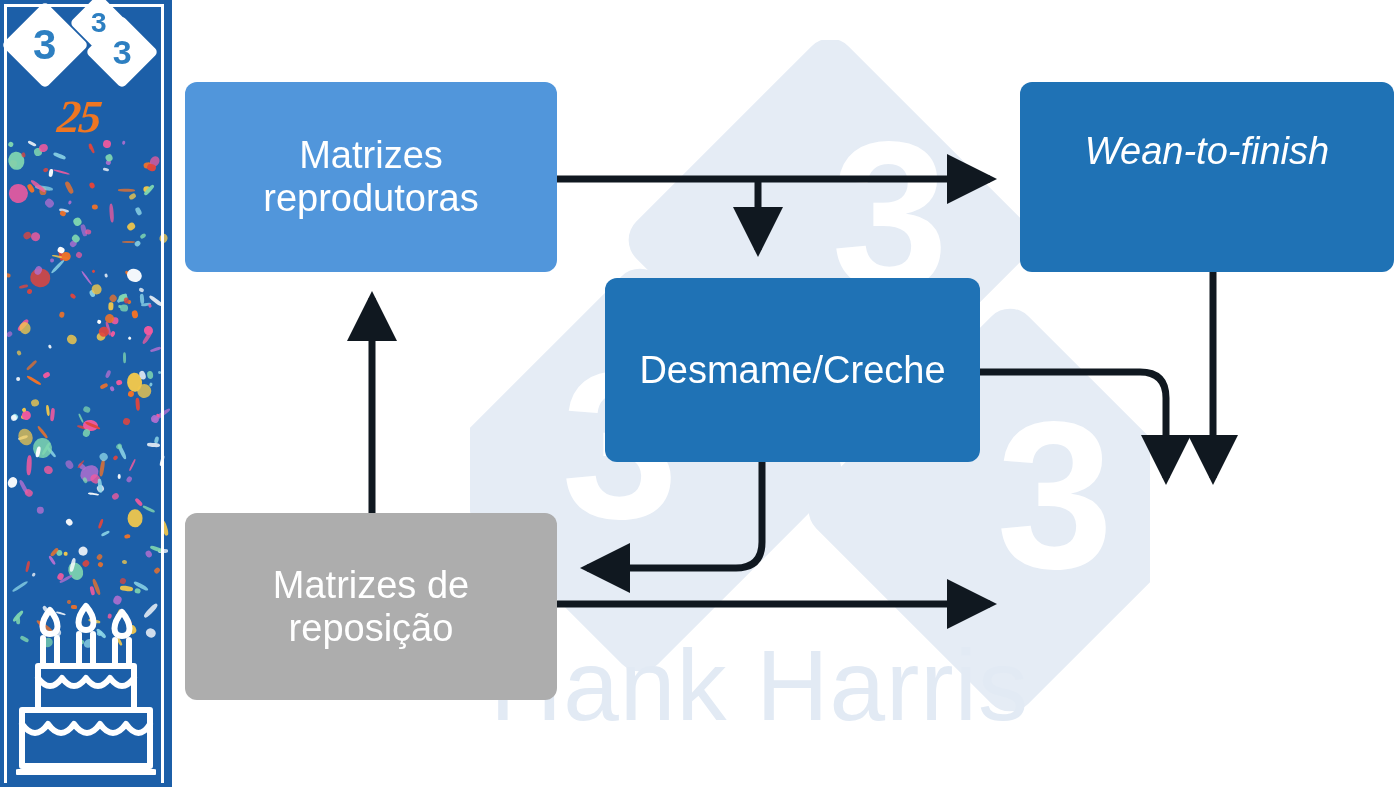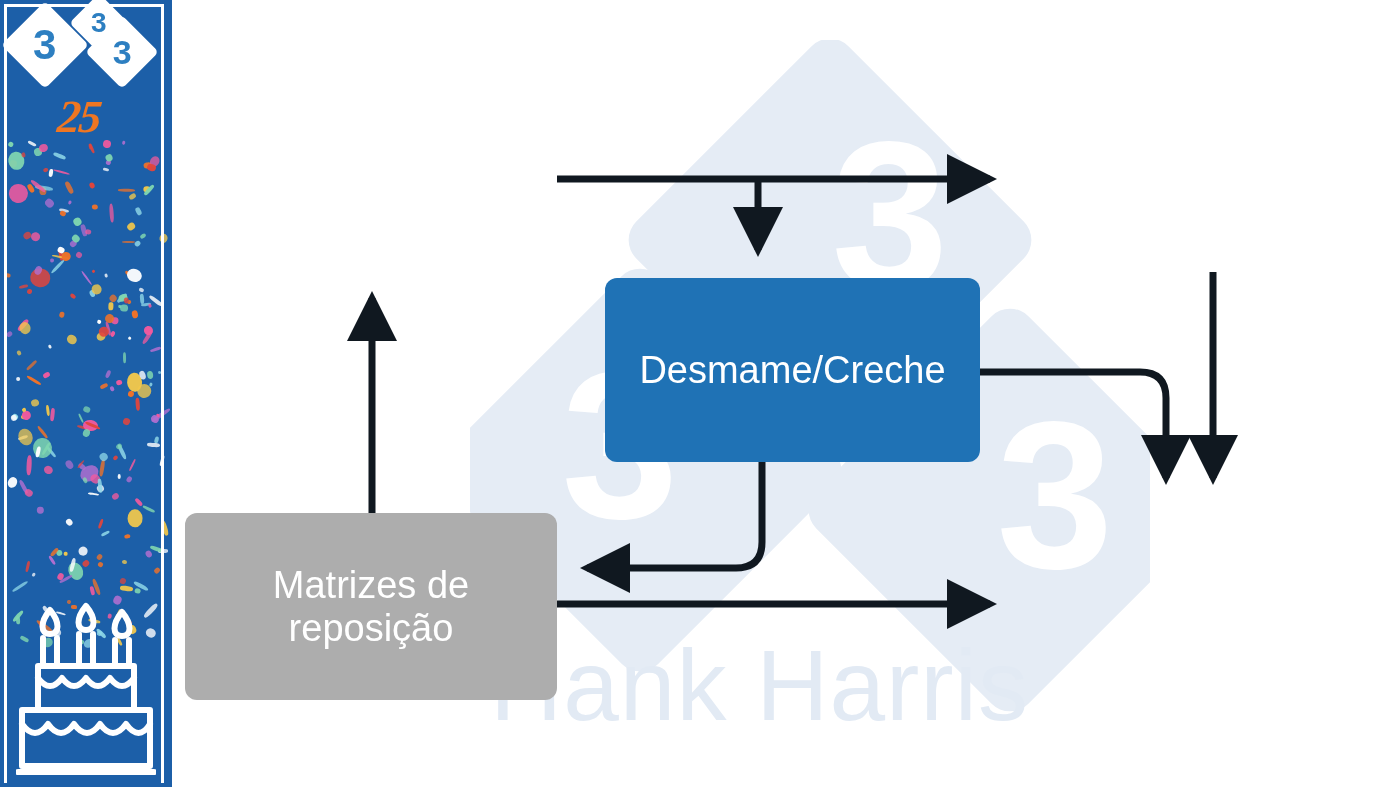--- a/index.html
+++ b/index.html
@@ -204,20 +204,22 @@
       <path d="M1213,272 L1213,478" marker-end="url(#ah)"></path>
 
       <path d="M762,462 L762,542 Q762,568 736,568 L587,568" marker-end="url(#ah)"></path>
 
       <path d="M372,513 L372,298" marker-end="url(#ah)"></path>
 
       <path d="M557,604 L990,604" marker-end="url(#ah)"></path>
     </g>
   </svg>
 
+  <div class="node" id="node-breeding">Matrizes reprodutoras</div>
+  <div class="node" id="node-wtf">Wean-to-finish</div>
   <div class="node" id="node-replacement">Matrizes de reposição</div>
   <div class="node" id="node-nursery">Desmame/Creche</div>
 
   <div id="sidebar">
 
     <div id="confetti-layer">
         <div class="confetti" style="width: 6.4px; height: 7.1px; left: 70.2px; top: 239.6px; background: rgb(176, 111, 208); transform: rotate(233deg); opacity: 0.82;"></div>
         <div class="confetti streak" style="width: 10.1px; height: 3px; left: 141.1px; top: 303.2px; background: rgb(143, 216, 232); transform: rotate(351deg); opacity: 0.76;"></div>
         <div class="confetti" style="width: 8.3px; height: 7.2px; left: 22.6px; top: 232.4px; background: rgb(226, 69, 60); transform: rotate(143deg); opacity: 0.77;"></div>
         <div class="confetti streak" style="width: 12.1px; height: 4.7px; left: 78.4px; top: 228.2px; background: rgb(176, 111, 208); transform: rotate(74deg); opacity: 0.72;"></div>

